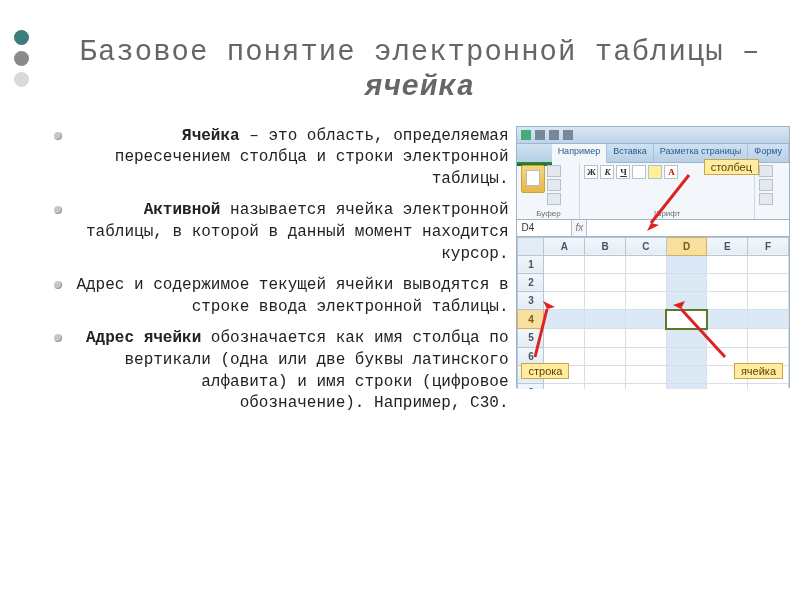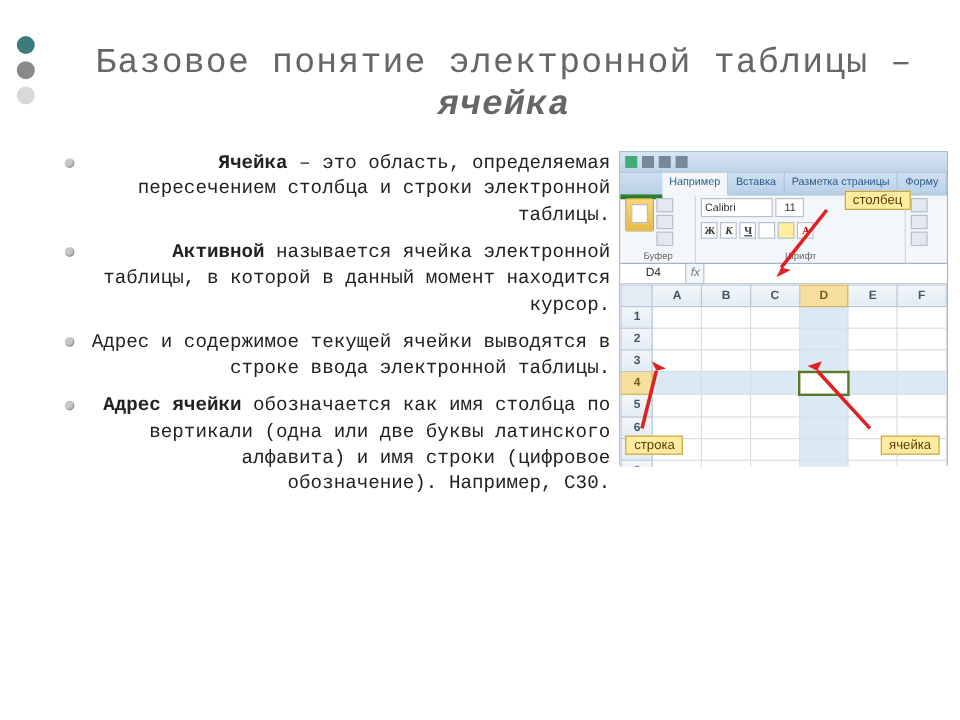--- a/index.html
+++ b/index.html
@@ -185,21 +185,21 @@
     padding:1px 6px;
     color:#5a3e0a;
     z-index:5;
   }
   .arrow{position:absolute;z-index:4;}
   .arrow svg{display:block;}
 
   .namebox-row{
     display:flex;border-bottom:1px solid #9db5c8;background:#f3f7fb;height:16px;
   }
-  .namebox{width:46px;border-right:1px solid #b6c1ce;background:#fff;font-size:10px;padding:0 4px;line-height:16px;text-align:center;}
+  .namebox{width:46px;border-right:1px solid #b6c1ce;background:#fff;font-size:10px;padding:0 4px;line-height:16px;}
   .fx{width:14px;text-align:center;color:#777;font-style:italic;line-height:16px;}
   .formula{flex:1;background:#fff;border-left:1px solid #b6c1ce;}
 
   .grid{background:#fff;position:relative;height:152px;overflow:hidden;}
   table.cells{border-collapse:collapse;width:100%;table-layout:fixed;}
   .colhead,.rowhead{
     background:linear-gradient(#f3f7fb,#e3ecf4);
     border:1px solid #b8c6d4;
     font-size:10px;text-align:center;color:#456;
     height:15px;
@@ -283,24 +283,20 @@
             <div style="display:flex;flex-direction:column;gap:2px">
               <span class="mini"></span>
               <span class="mini"></span>
               <span class="mini"></span>
             </div>
           </div>
           <div class="glabel">Буфер обмена</div>
         </div>
         <div class="rgroup g-font">
           <div class="gbody" style="flex-direction:column;align-items:stretch;">
-            <div class="fontbox">
-              <div class="fontname">Calibri</div>
-              <div class="fontsize">11</div>
-            </div>
             <div class="iconrow">
               <span class="sq">Ж</span>
               <span class="sq i">К</span>
               <span class="sq u">Ч</span>
               <span class="sq"></span>
               <span class="sq" style="background:#ffef99"></span>
               <span class="sq" style="color:#c00">A</span>
             </div>
           </div>
           <div class="glabel">Шрифт</div>

